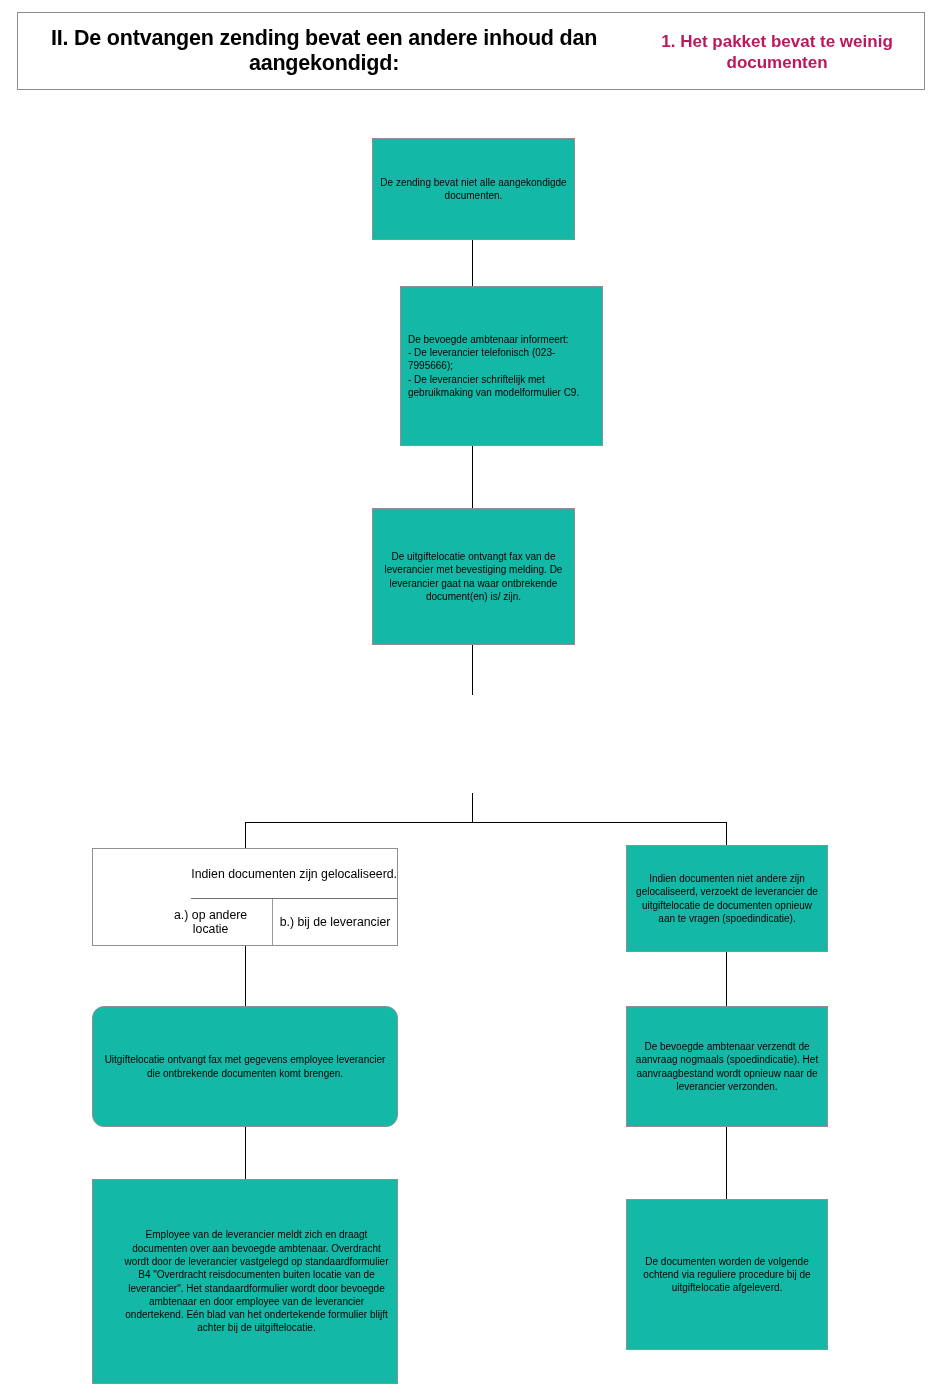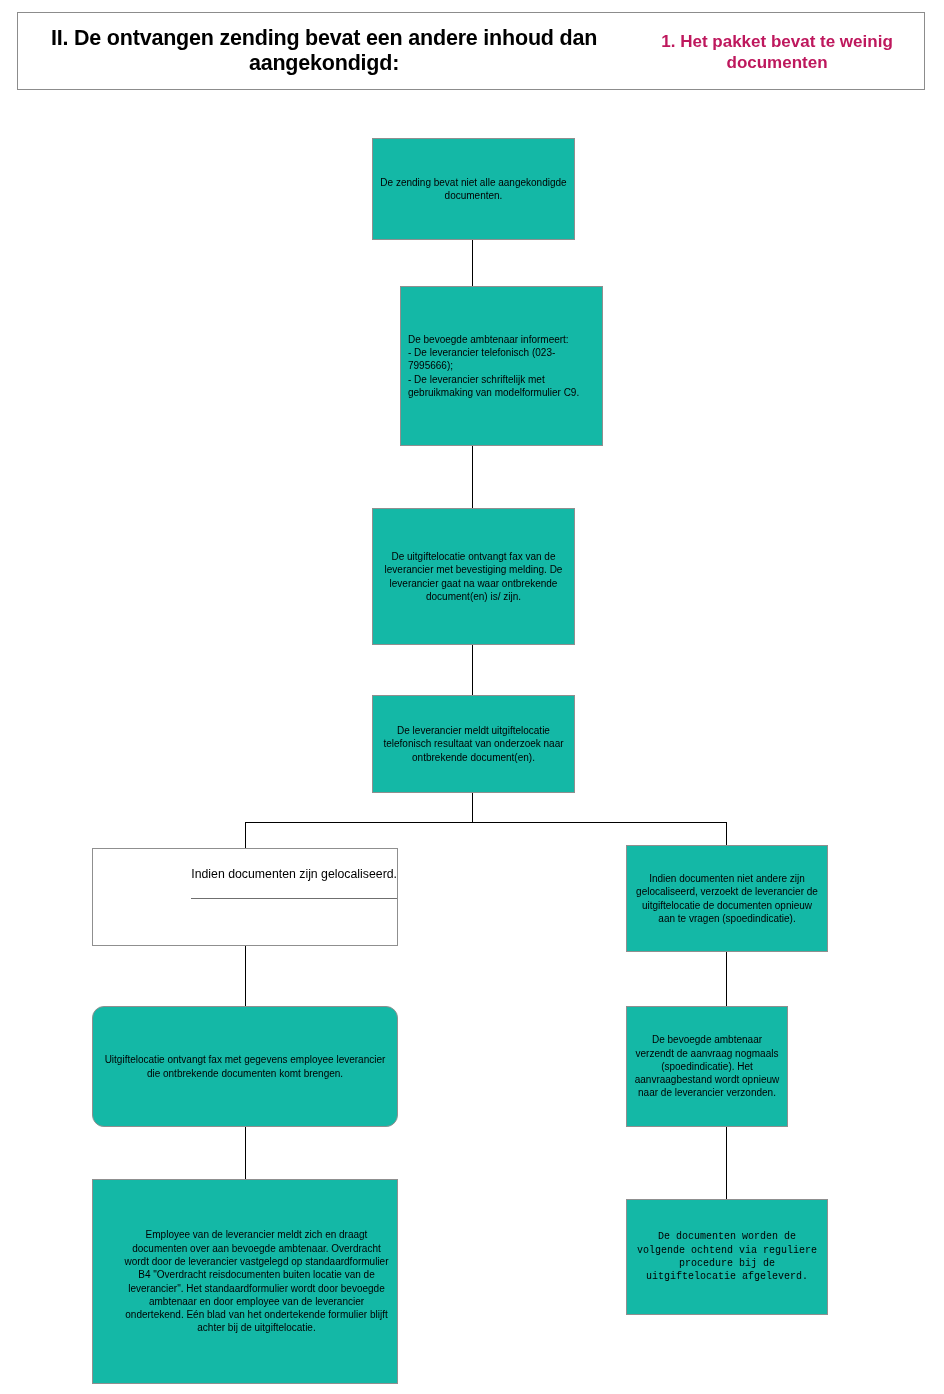--- a/index.html
+++ b/index.html
@@ -159,43 +159,48 @@
   <div class="node" style="left:372px; top:286px; width:203px; height:160px; text-align:left;margin-left:28px;">
     <span class="txt">De bevoegde ambtenaar informeert:
 - De leverancier telefonisch (023-7995666);
 - De leverancier schriftelijk met gebruikmaking van modelformulier C9.</span>
   </div>
 
   <div class="node" style="left:372px; top:508px; width:203px; height:137px;">
     <span class="txt">De uitgiftelocatie ontvangt fax van de leverancier met bevestiging melding. De leverancier gaat na waar ontbrekende document(en) is/ zijn.</span>
   </div>
 
-  <div class="node" style="left:372px; top:695px; width:203px; height:98px;">
-    <span class="txt">De leverancier meldt uitgiftelocatie telefonisch resultaat van onderzoek naar ontbrekende document(en).</span>
-  </div>
 
   <div class="split-node" style="left:92px; top:848px; width:306px; height:98px;">
     <div class="split-head">
       <span>Indien documenten zijn gelocaliseerd.</span>
     </div>
+    <div class="split-row">
+      <div class="split-cell first">
+        <span>a.) op andere locatie</span>
+      </div>
+      <div class="split-cell">
+        <span>b.) bij de leverancier</span>
+      </div>
+    </div>
   </div>
 
   <div class="node" style="left:626px; top:845px; width:202px; height:107px;">
     <span class="txt">Indien documenten niet andere zijn gelocaliseerd, verzoekt de leverancier de uitgiftelocatie de documenten opnieuw aan te vragen (spoedindicatie).</span>
   </div>
 
   <div class="node" style="left:92px; top:1006px; width:306px; height:121px;border-radius:12px;">
     <span class="txt">Uitgiftelocatie ontvangt fax met gegevens employee leverancier die ontbrekende documenten komt brengen.</span>
   </div>
 
-  <div class="node" style="left:626px; top:1006px; width:162px; height:121px;">
+  <div class="node" style="left:626px; top:1006px; width:202px; height:121px;">
     <span class="txt">De bevoegde ambtenaar verzendt de aanvraag nogmaals (spoedindicatie). Het aanvraagbestand wordt opnieuw naar de leverancier verzonden.</span>
   </div>
 
   <div class="node" style="left:92px; top:1179px; width:306px; height:205px;padding-left:30px;">
     <span class="txt">Employee van de leverancier meldt zich en draagt documenten over aan bevoegde ambtenaar. Overdracht wordt door de leverancier vastgelegd op standaardformulier B4 "Overdracht reisdocumenten buiten locatie van de leverancier". Het standaardformulier wordt door bevoegde ambtenaar en door employee van de leverancier ondertekend. Eén blad van het ondertekende formulier blijft achter bij de uitgiftelocatie.</span>
   </div>
 
-  <div class="node" style="left:626px; top:1199px; width:202px; height:116px;font-family:Liberation Mono, monospace;">
+  <div class="node" style="left:626px; top:1199px; width:202px; height:151px;">
     <span class="txt">De documenten worden de volgende ochtend via reguliere procedure bij de uitgiftelocatie afgeleverd.</span>
   </div>
 
 </div>
 
 </body></html>

